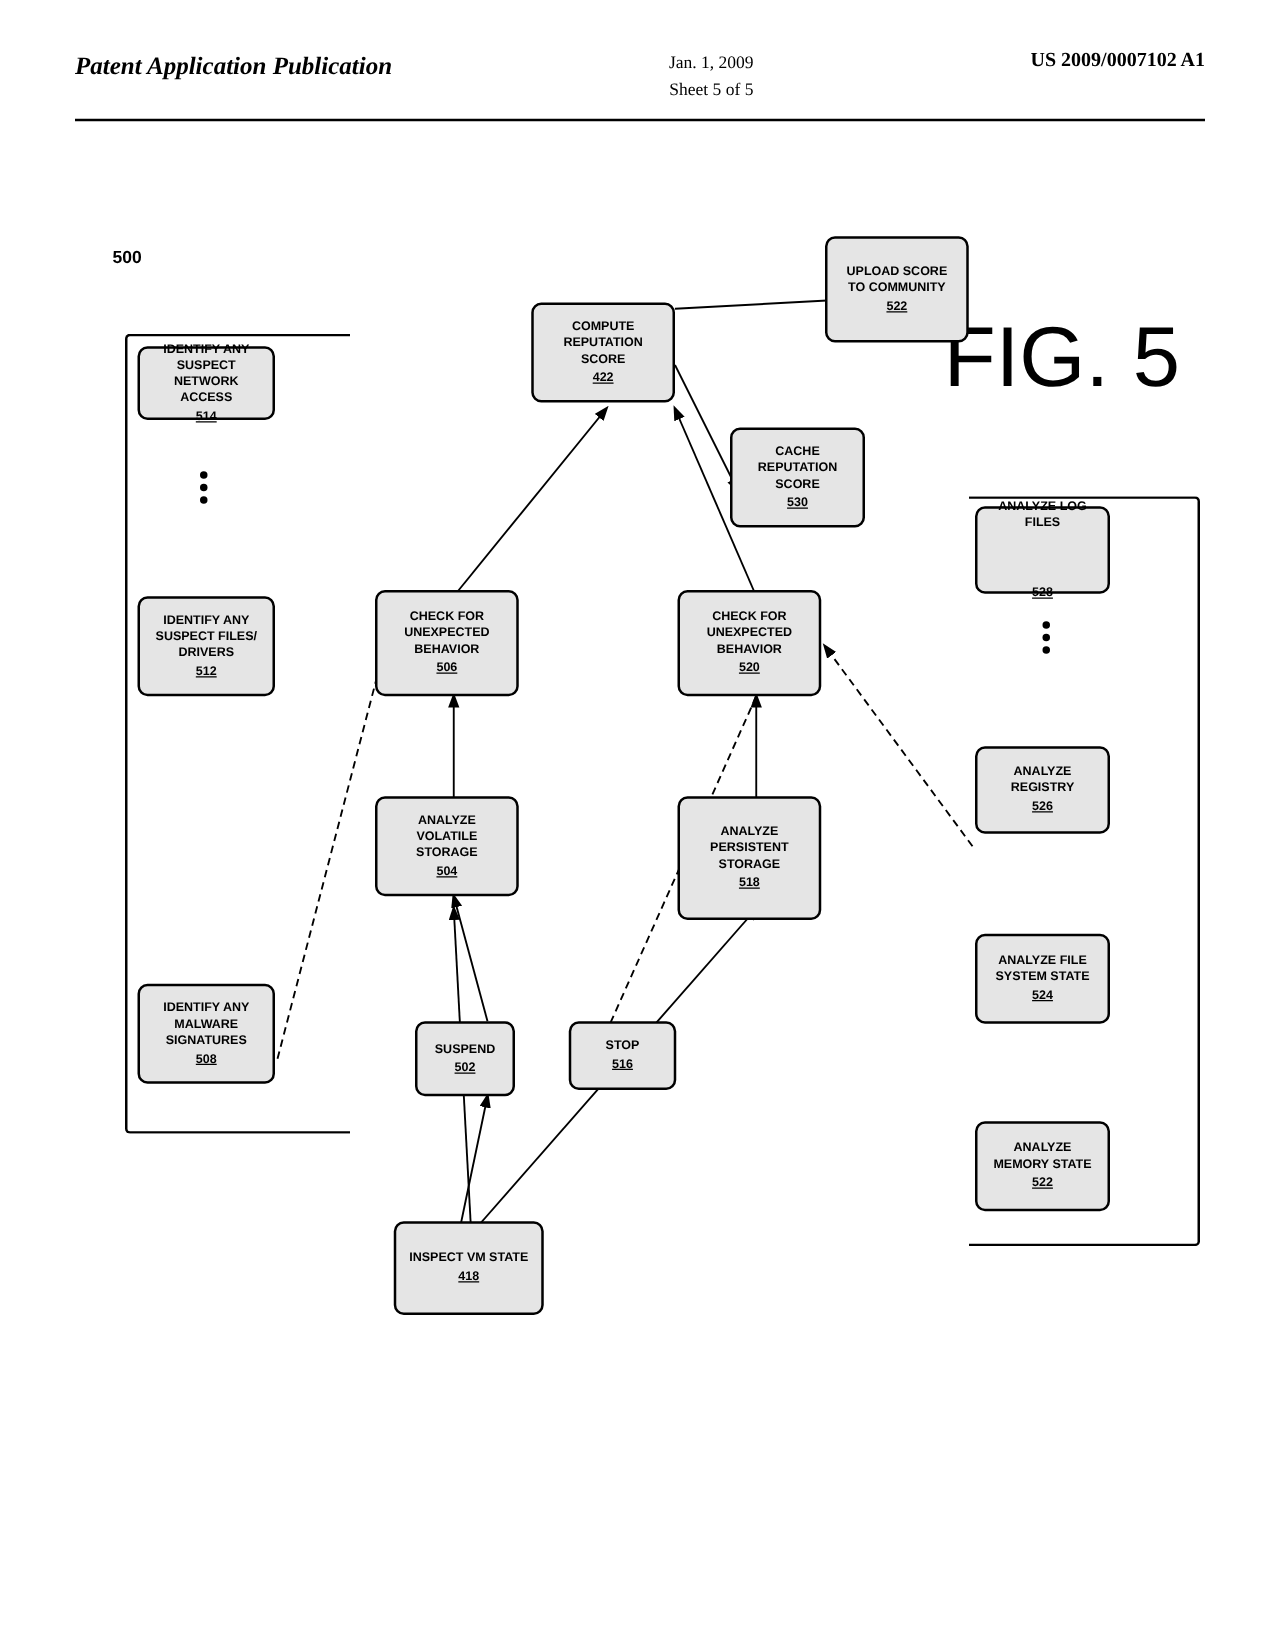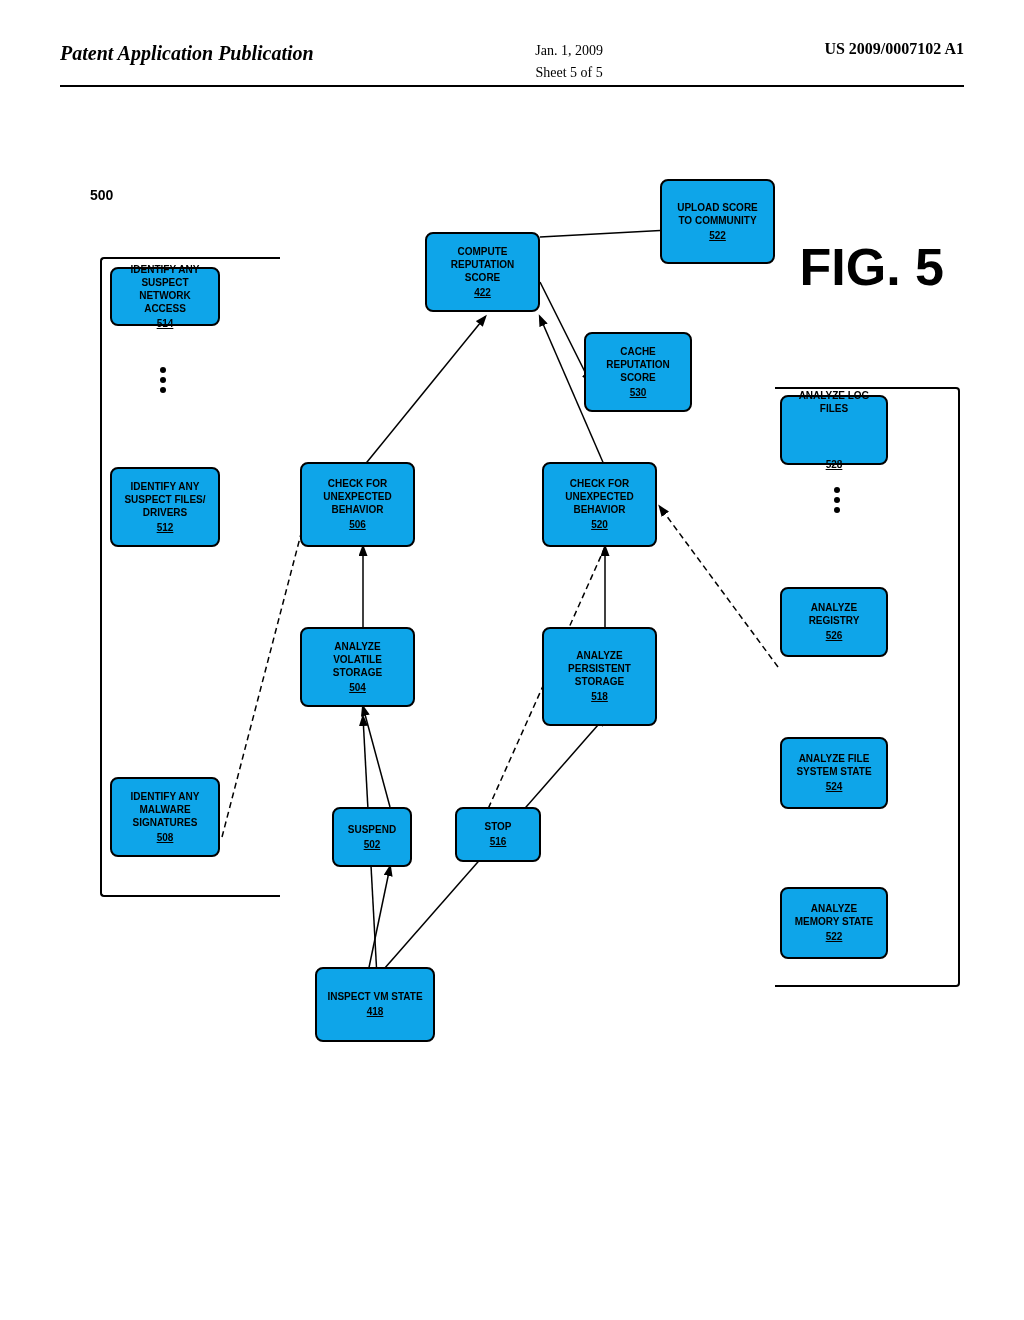--- a/index.html
+++ b/index.html
@@ -18,20 +18,21 @@
       background: #fff;
       position: relative;
       padding: 40px 60px;
     }
 
     .header {
       display: flex;
       justify-content: space-between;
       align-items: flex-start;
       border-bottom: 2px solid #000;
+      padding-bottom: 10px;
       margin-bottom: 20px;
     }
 
     .header-left {
       font-size: 20px;
       font-weight: bold;
       font-style: italic;
       max-width: 340px;
       line-height: 1.3;
     }
@@ -58,21 +59,21 @@
       position: absolute;
       border: 2px solid #000;
       border-radius: 8px;
       text-align: center;
       font-size: 10px;
       font-weight: bold;
       text-transform: uppercase;
       font-variant: small-caps;
       font-family: Arial, sans-serif;
       padding: 6px 8px;
-      background: #0ea5e9;
+      background: #e5e5e5;
       line-height: 1.3;
       display: flex;
       flex-direction: column;
       align-items: center;
       justify-content: center;
     }
 
     .box .box-num {
       text-decoration: underline;
       display: block;
@@ -88,22 +89,22 @@
 
     .bracket-group-right {
       position: absolute;
       border: 2px solid #000;
       border-left: none;
       border-radius: 0 4px 4px 0;
     }
 
     .fig-label {
       position: absolute;
-      font-size: 52px;
-      font-weight: bold;
+      font-size: 68px;
+      font-weight: normal;
       font-family: Arial, sans-serif;
     }
 
     .diagram-num {
       position: absolute;
       font-size: 14px;
       font-weight: bold;
       font-family: Arial, sans-serif;
     }
 

